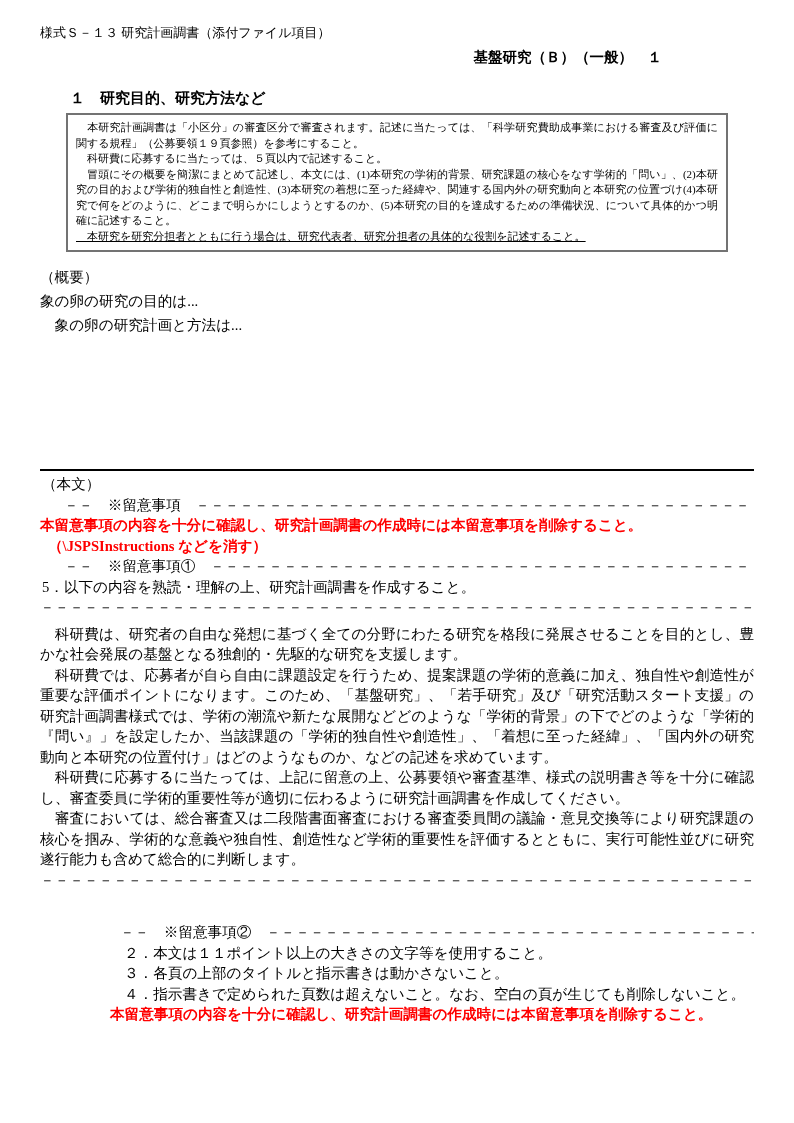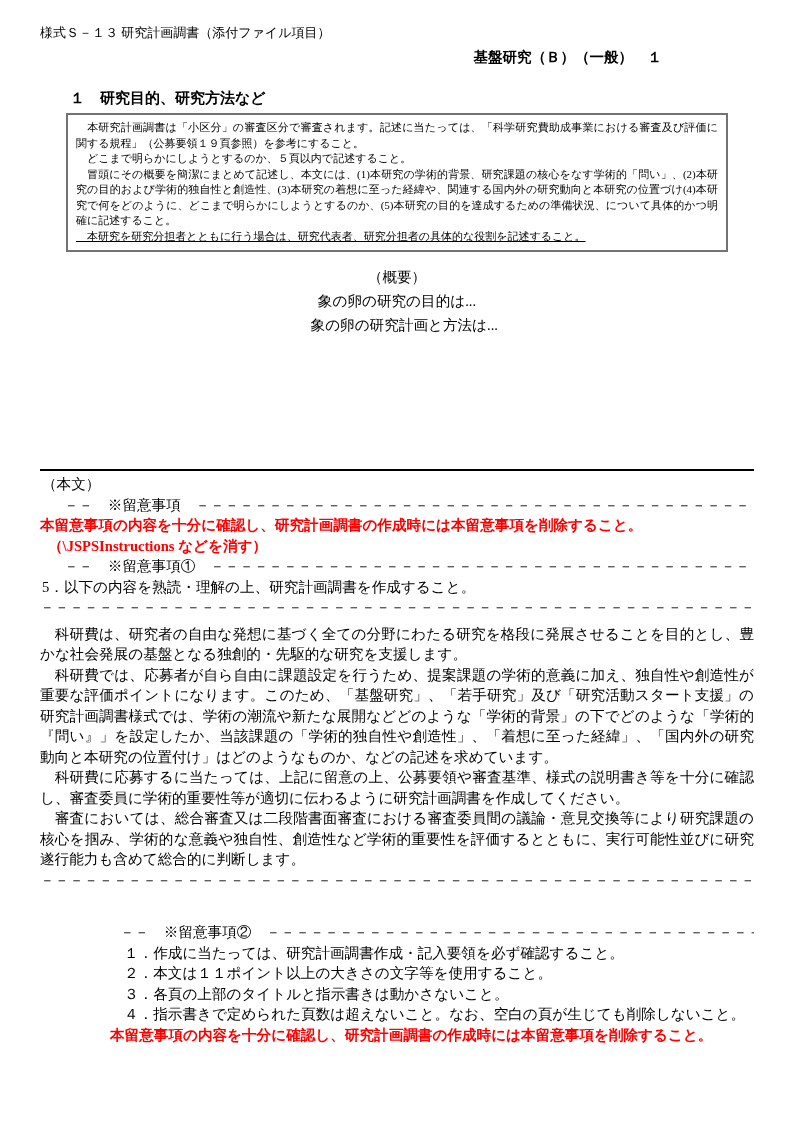--- a/index.html
+++ b/index.html
@@ -16,21 +16,21 @@
   }
   .section-title {
     font-family: "Liberation Sans", "DejaVu Sans", sans-serif;
     font-size: 15px; font-weight: bold; margin: 22px 0 5px 30px;
   }
   .instruction-box {
     border: 2px solid #737373; margin: 0 26px 0 26px; padding: 5px 8px 6px 8px;
     font-size: 11px; line-height: 15.5px; text-align: justify;
   }
   .instruction-box .underlined { text-decoration: underline; }
-  .summary { margin-top: 13px; font-size: 14.6px; line-height: 24px; text-align: center; }
+  .summary { margin-top: 13px; font-size: 14.6px; line-height: 24px; }
   .rule { border: none; border-top: 2.5px solid #000; margin-top: 132px; }
   .body-section { font-size: 14.6px; line-height: 20.5px; }
   .body-heading { margin-top: 3px; margin-left: 2px; }
   .divider { white-space: nowrap; overflow: hidden; }
   .indent1 { margin-left: 24px; }
   .note-title {
     font-family: "Liberation Sans", "DejaVu Sans", sans-serif;
     font-size: 15.5px; font-weight: bold; line-height: 22px;
   }
   .red { color: #ff0000; font-weight: bold; }
@@ -48,21 +48,21 @@
 
 <div class="page">
 
   <div class="form-label">様式Ｓ－１３ 研究計画調書（添付ファイル項目）</div>
   <div class="category-label">基盤研究（Ｂ）（一般）　１</div>
 
   <div class="section-title">１　研究目的、研究方法など</div>
 
   <div class="instruction-box">
     <p class="box-para">　本研究計画調書は「小区分」の審査区分で審査されます。記述に当たっては、「科学研究費助成事業における審査及び評価に関する規程」（公募要領１９頁参照）を参考にすること。</p>
-    <p class="box-para">　どこまで明らかにしようとするのか、５頁以内で記述すること。</p>
+    <p class="box-para">　科研費に応募するに当たっては、５頁以内で記述すること。</p>
     <p class="box-para">　冒頭にその概要を簡潔にまとめて記述し、本文には、(1)本研究の学術的背景、研究課題の核心をなす学術的「問い」、(2)本研究の目的および学術的独自性と創造性、(3)本研究の着想に至った経緯や、関連する国内外の研究動向と本研究の位置づけ(4)本研究で何をどのように、どこまで明らかにしようとするのか、(5)本研究の目的を達成するための準備状況、について具体的かつ明確に記述すること。</p>
     <p class="box-para underlined">　本研究を研究分担者とともに行う場合は、研究代表者、研究分担者の具体的な役割を記述すること。</p>
   </div>
 
   <div class="summary">
     <p class="summary-heading">（概要）</p>
     <p>象の卵の研究の目的は...</p>
     <p>　象の卵の研究計画と方法は...</p>
   </div>
 
@@ -82,21 +82,20 @@
       <p class="para">　科研費は、研究者の自由な発想に基づく全ての分野にわたる研究を格段に発展させることを目的とし、豊かな社会発展の基盤となる独創的・先駆的な研究を支援します。</p>
       <p class="para">　科研費では、応募者が自ら自由に課題設定を行うため、提案課題の学術的意義に加え、独自性や創造性が重要な評価ポイントになります。このため、「基盤研究」、「若手研究」及び「研究活動スタート支援」の研究計画調書様式では、学術の潮流や新たな展開などどのような「学術的背景」の下でどのような「学術的『問い』」を設定したか、当該課題の「学術的独自性や創造性」、「着想に至った経緯」、「国内外の研究動向と本研究の位置付け」はどのようなものか、などの記述を求めています。</p>
       <p class="para">　科研費に応募するに当たっては、上記に留意の上、公募要領や審査基準、様式の説明書き等を十分に確認し、審査委員に学術的重要性等が適切に伝わるように研究計画調書を作成してください。</p>
       <p class="para">　審査においては、総合審査又は二段階書面審査における審査委員間の議論・意見交換等により研究課題の核心を掴み、学術的な意義や独自性、創造性など学術的重要性を評価するとともに、実行可能性並びに研究遂行能力も含めて総合的に判断します。</p>
     </div>
 
     <p class="divider">－－－－－－－－－－－－－－－－－－－－－－－－－－－－－－－－－－－－－－－－－－－－－－－－－</p>
 
     <div class="note2">
       <p class="divider">－－　※留意事項②　－－－－－－－－－－－－－－－－－－－－－－－－－－－－－－－－－－</p>
-      <p class="item">１．作成に当たっては、研究計画調書作成・記入要領を必ず確認すること。</p>
       <p class="item">２．本文は１１ポイント以上の大きさの文字等を使用すること。</p>
       <p class="item">３．各頁の上部のタイトルと指示書きは動かさないこと。</p>
       <p class="item">４．指示書きで定められた頁数は超えないこと。なお、空白の頁が生じても削除しないこと。</p>
       <p class="red note2-warning">本留意事項の内容を十分に確認し、研究計画調書の作成時には本留意事項を削除すること。</p>
     </div>
   </div>
 
 </div>
 
 </body></html>

